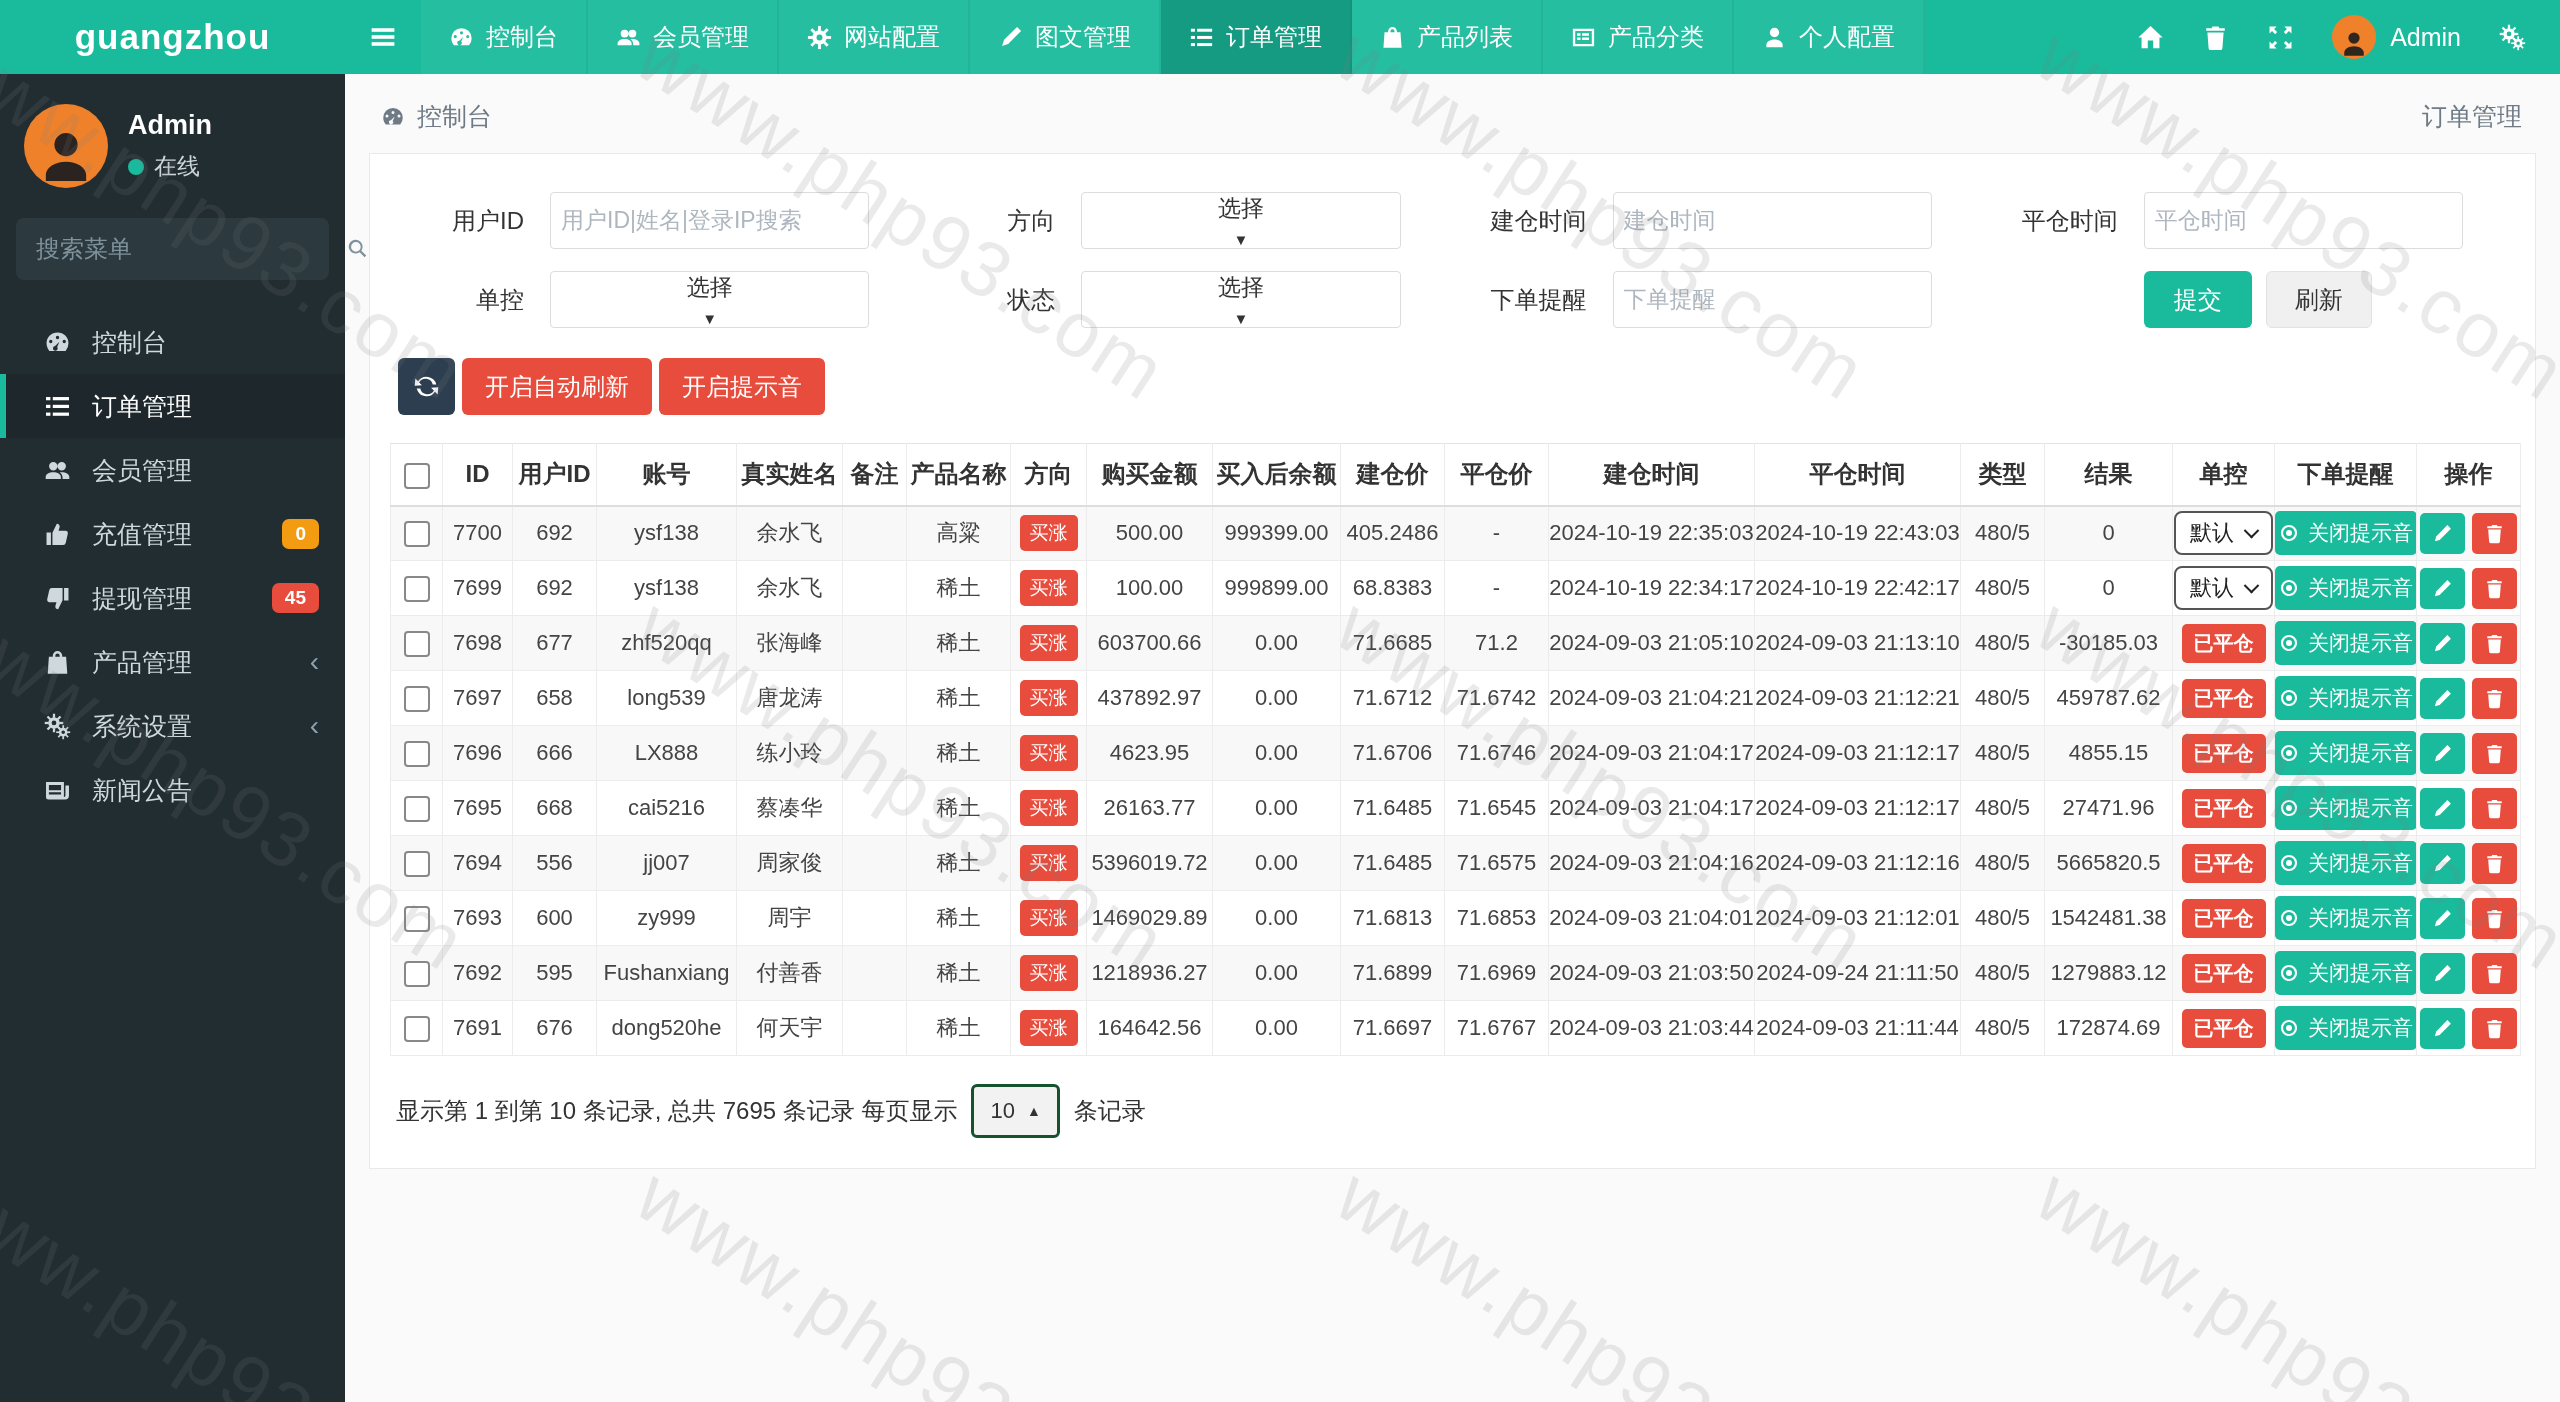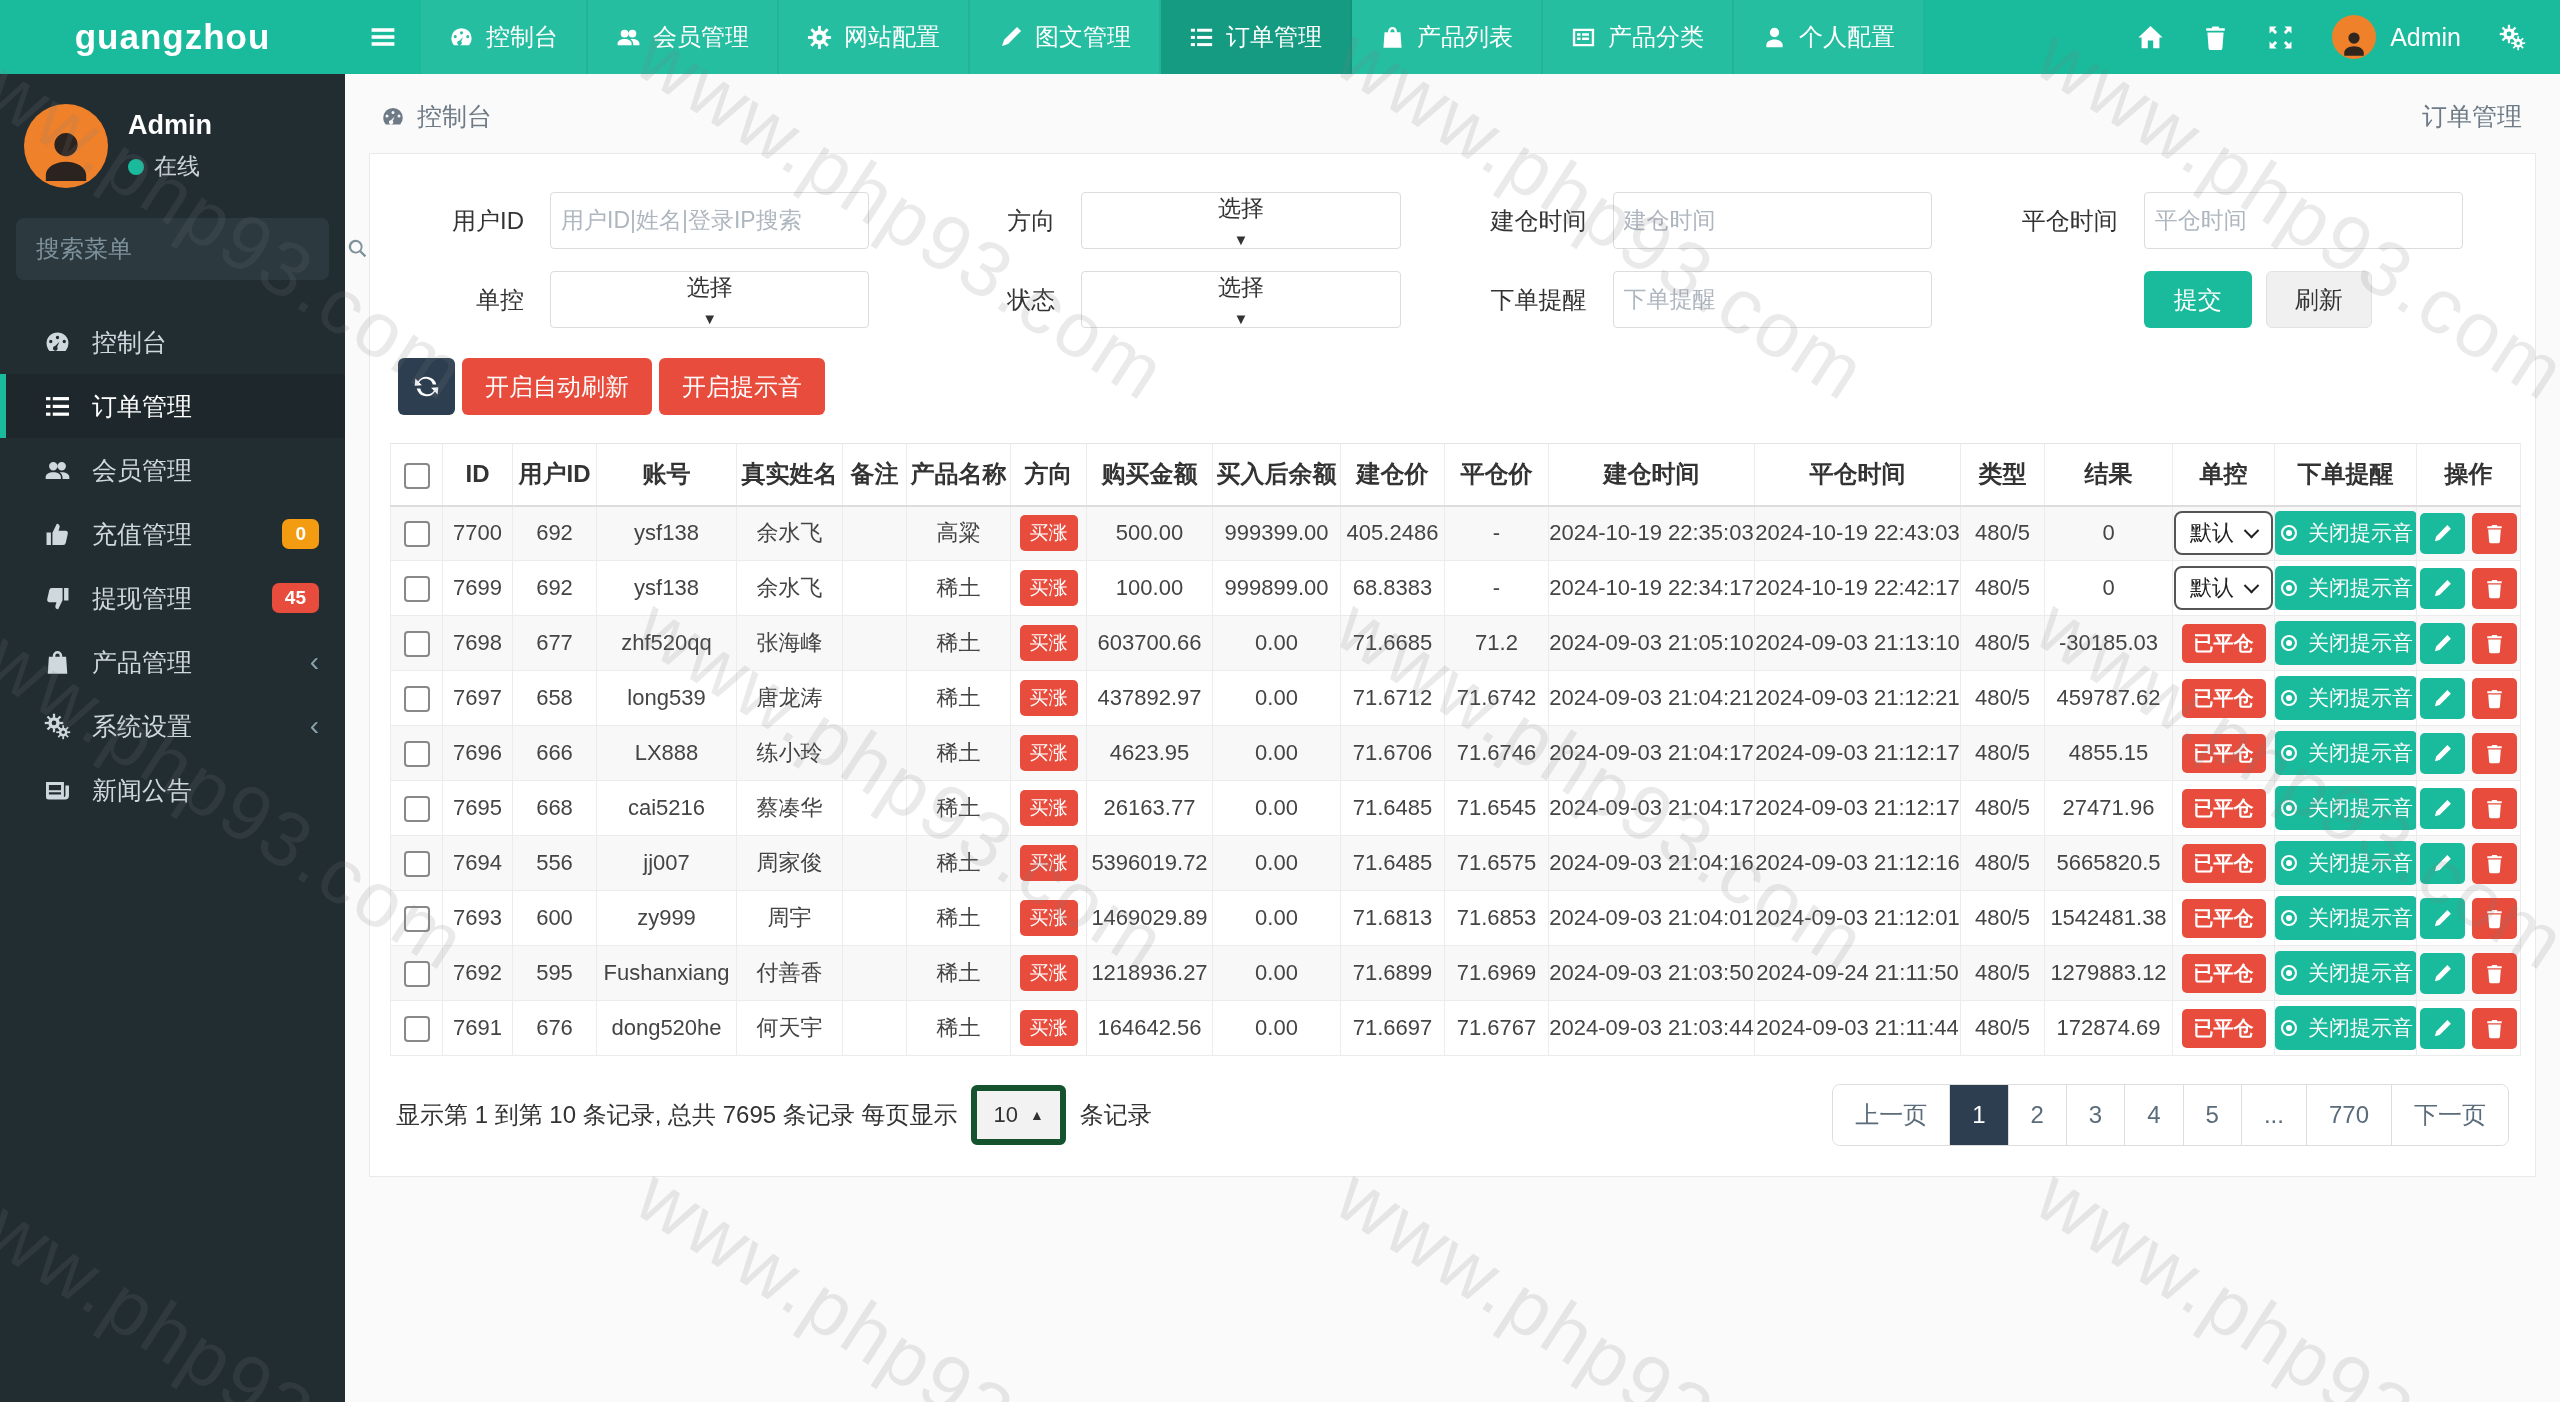--- a/index.html
+++ b/index.html
@@ -87,21 +87,21 @@
   .btn-reminder { background:#1ABB9C; color:#fff; border-radius:5px; font-size:21px; height:44px; padding:0 4px; display:inline-flex; align-items:center; gap:9px; }
   .btn-reminder .ico { font-size:20px; }
   .ops { display:inline-flex; gap:7px; }
   .btn-edit { width:45px; height:41px; background:#1ABB9C; border-radius:5px; color:#fff; display:inline-flex; align-items:center; justify-content:center; }
   .btn-del { width:45px; height:41px; background:#E74C3C; border-radius:5px; color:#fff; display:inline-flex; align-items:center; justify-content:center; }
   .btn-edit .ico, .btn-del .ico { font-size:21px; }
 
   
   .table-footer { display:flex; align-items:center; justify-content:space-between; margin-top:28px; padding:0 6px; }
   .page-info { display:flex; align-items:center; gap:14px; font-size:24px; color:#333; }
-  .page-size { display:inline-flex; align-items:center; gap:12px; background:#F2F2F2; border:6px solid #14532d; border-radius:6px; padding:11px 16px; font-size:22px; color:#333; cursor:pointer; }
+  .page-size { display:inline-flex; align-items:center; gap:12px; background:#F2F2F2; border:3px solid #14532d; border-radius:6px; padding:11px 16px; font-size:22px; color:#333; cursor:pointer; }
   .page-size .caret-up { font-size:14px; }
   .pagination { display:flex; border:1px solid #DDD; border-radius:8px; overflow:hidden; background:#fff; }
   .page-btn { min-width:48px; padding:14px 22px; font-size:24px; color:#5a6b7a; border-left:1px solid #DDD; display:flex; align-items:center; justify-content:center; cursor:pointer; background:#fff; }
   .page-btn:first-child { border-left:none; }
   .page-btn.active { background:#2C3E50; color:#fff; }
 
   
   .watermarks { position:absolute; inset:0; pointer-events:none; z-index:60; overflow:hidden; }
   .wm { position:absolute; font-size:78px; color:rgba(125,125,125,0.16); white-space:nowrap; transform:rotate(33deg); transform-origin:left top; letter-spacing:3px; }
 </style>
@@ -983,31 +983,20 @@
 
       <div class="table-footer">
         <div class="page-info">
           <span>显示第 1 到第 10 条记录, 总共 7695 条记录 每页显示</span>
           <span class="page-size">
             <span>10</span>
             <span class="caret-up">▲</span>
           </span>
           <span>条记录</span>
         </div>
-        <div class="pagination" id="pagination">
-            <div class="page-btn">上一页</div>
-            <div class="page-btn active">1</div>
-            <div class="page-btn">2</div>
-            <div class="page-btn">3</div>
-            <div class="page-btn">4</div>
-            <div class="page-btn">5</div>
-            <div class="page-btn">...</div>
-            <div class="page-btn">770</div>
-            <div class="page-btn">下一页</div>
-          </div>
       </div>
 
     </div>
   </div>
 
   <div class="watermarks" id="watermarks">
       <span class="wm" style="left: -30px; top: 10px;">www.php93.com</span>
       <span class="wm" style="left: 670px; top: 10px;">www.php93.com</span>
       <span class="wm" style="left: 1370px; top: 10px;">www.php93.com</span>
       <span class="wm" style="left: 2070px; top: 10px;">www.php93.com</span>

